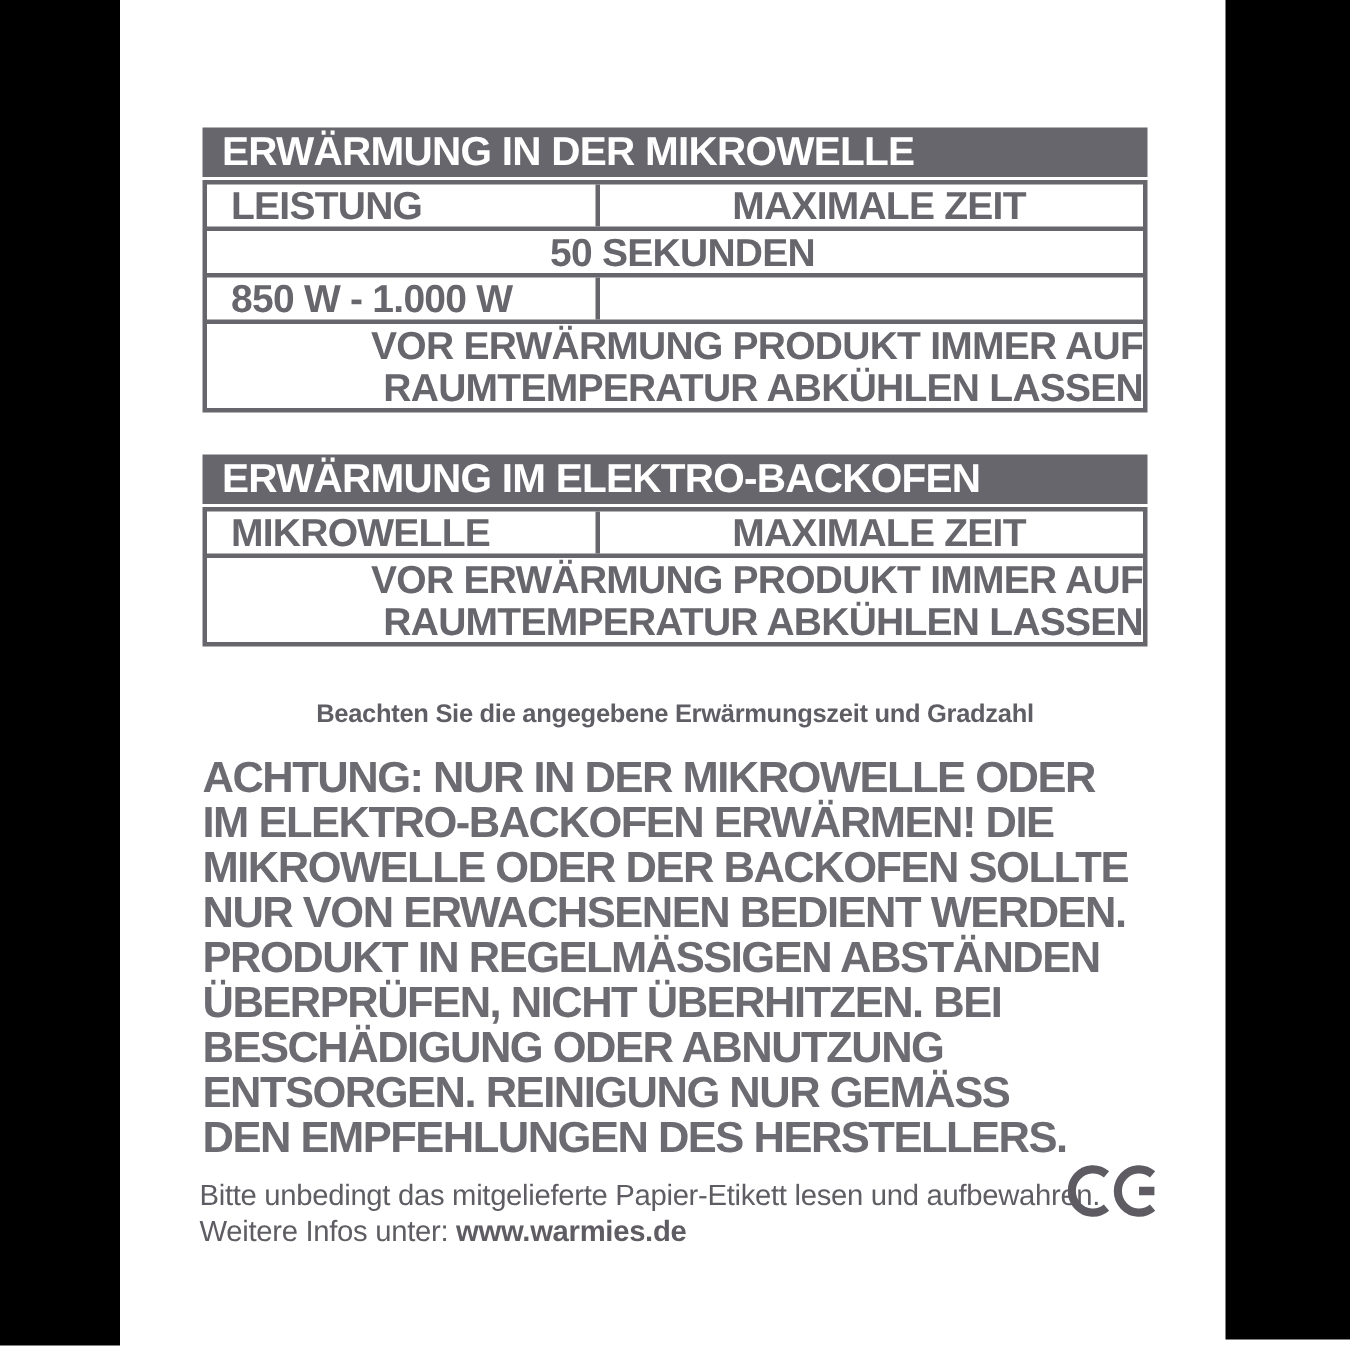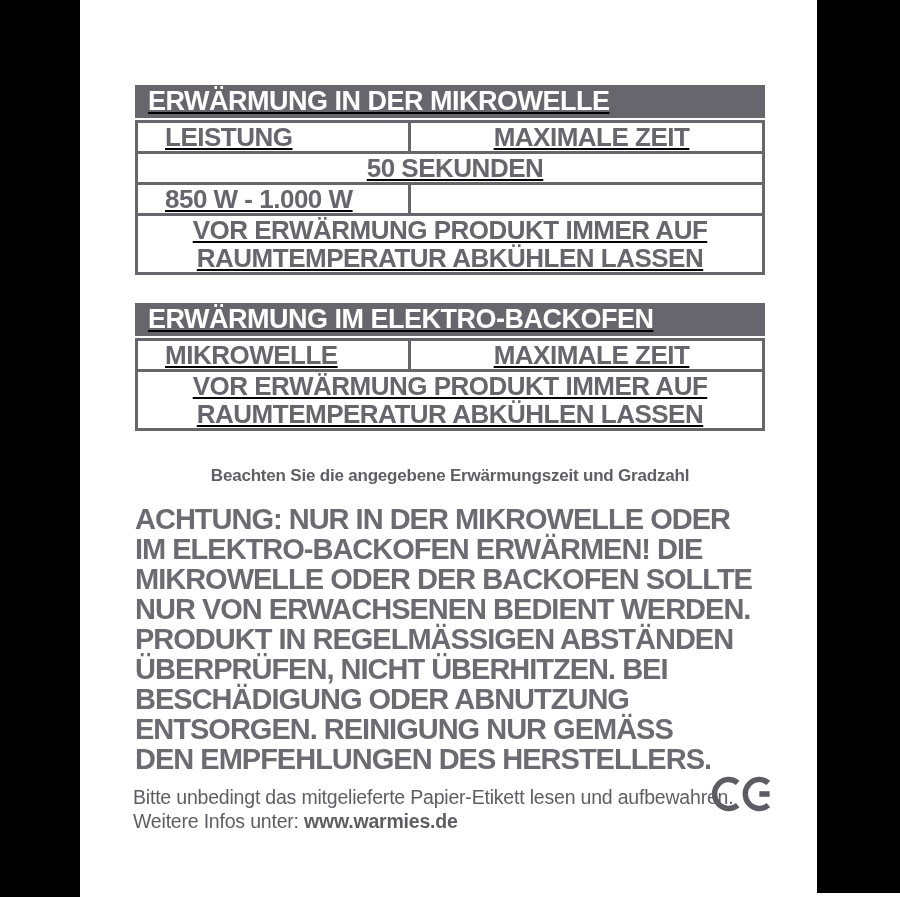--- a/index.html
+++ b/index.html
@@ -7,45 +7,45 @@
     position:relative;
     width:900px;height:900px;
     background:#ffffff;
     overflow:hidden;
     font-family:"Liberation Sans", sans-serif;
   }
   .sidebar{position:absolute;top:0;background:#000000;}
   .sidebar.left{left:0;width:80px;height:897px;}
   .sidebar.right{left:817px;width:83px;height:893px;}
 
-  .label-table{position:absolute;left:135px;width:630px;text-decoration:underline;}
+  .label-table{position:absolute;left:135px;width:630px;}
   .tbl-title{
     height:33px;background:#68666d;color:#ffffff;
     font-weight:bold;font-size:27px;line-height:33px;
     padding-left:13px;letter-spacing:-0.5px;
     font-stretch:condensed;white-space:nowrap;overflow:hidden;
   }
   .tbl-body{
     margin-top:2px;
     border:3px solid #68666d;
   }
   .tbl-row{display:flex;border-bottom:3px solid #68666d;}
   .tbl-row:last-child{border-bottom:none;}
   .cell{
     height:28px;line-height:28px;
     font-weight:bold;font-size:26px;color:#68666d;
     letter-spacing:-0.5px;white-space:nowrap;overflow:hidden;
     font-stretch:condensed;
   }
-  .cell.c1{width:243px;padding-left:27px;border-right:3px solid #68666d;}
+  .cell.c1{width:243px;padding-left:16px;border-right:3px solid #68666d;}
   .cell.c2{flex:1;padding-left:10px;text-align:center;}
   .tbl-notice{
     height:56px;
     font-weight:bold;font-size:26px;line-height:28px;color:#68666d;
-    text-align:center;white-space:pre;letter-spacing:-0.5px;
+    text-align:right;white-space:pre;letter-spacing:-0.5px;
     font-stretch:condensed;
   }
   .tbl-caption{
     position:absolute;left:135px;width:630px;
     text-align:center;font-weight:bold;font-size:17px;color:#605e65;
     letter-spacing:-0.2px;white-space:nowrap;
   }
   .warning{
     position:absolute;left:135px;top:504px;width:665px;
     font-weight:bold;font-size:29px;line-height:30px;color:#6d6b72;

